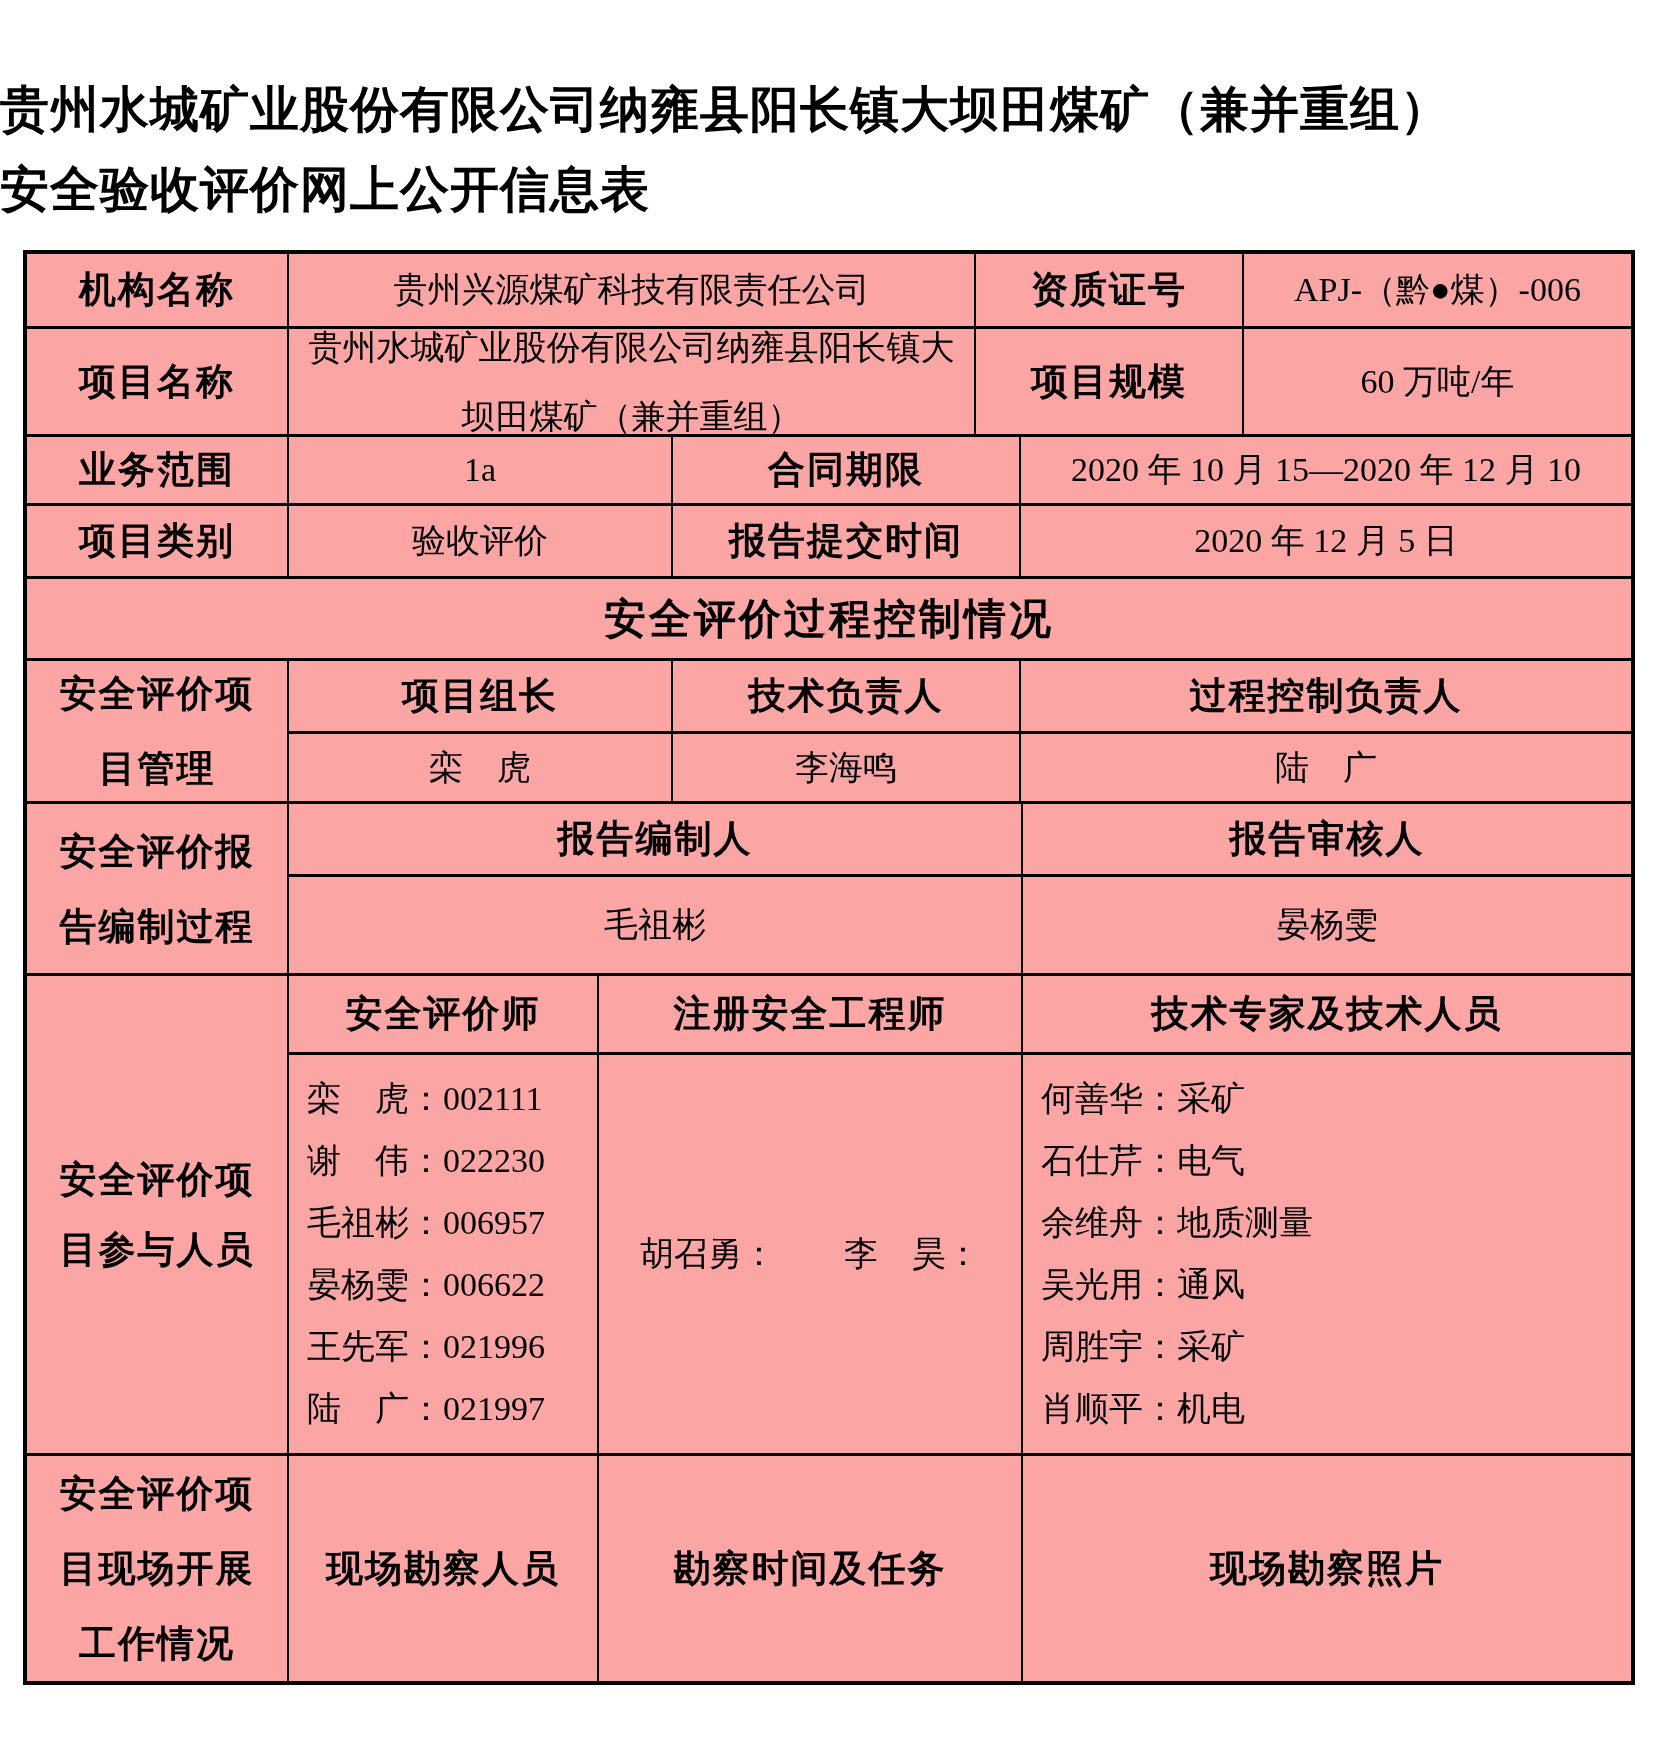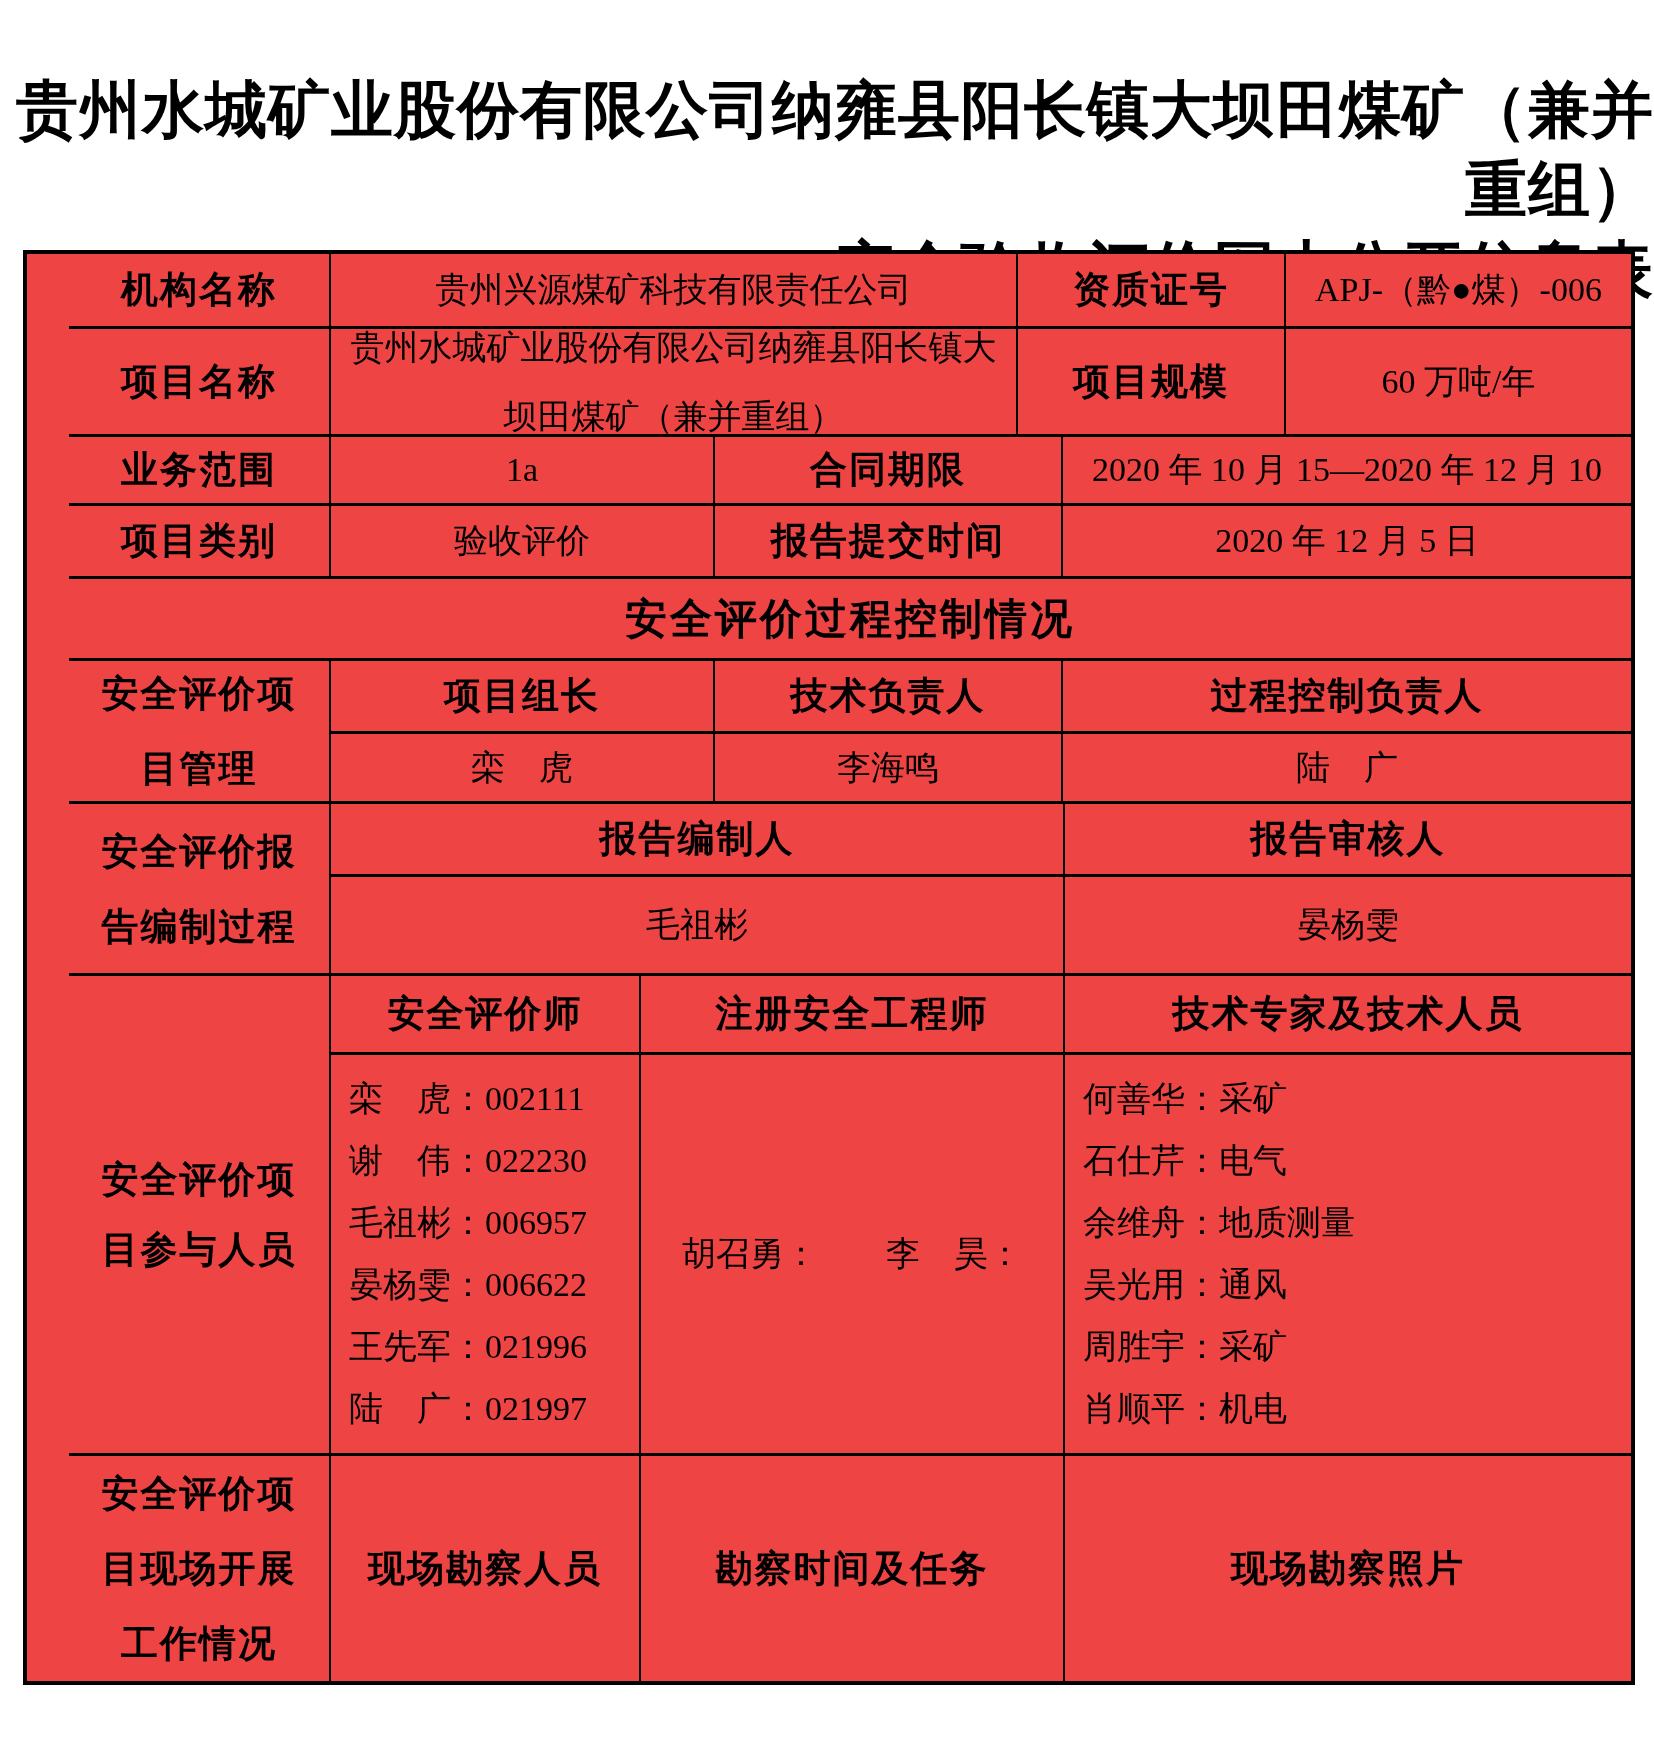--- a/index.html
+++ b/index.html
@@ -6,31 +6,30 @@
   .page {
     position:relative;
     width:1654px; height:1756px;
     background:#ffffff;
     color:#000;
     font-family:"Liberation Serif","DejaVu Serif",serif;
     overflow:hidden;
   }
   .doc-title {
     position:absolute; top:70px; left:0; width:100%;
-    text-align:right; font-weight:bold;
-    font-size:62px; line-height:80px;
+    text-align:left; font-weight:bold;
+    font-size:49px; line-height:80px;
     letter-spacing:1px;
   }
   .tbl {
     position:absolute; left:23px; top:250px;
     box-sizing:border-box;
     width:1612px;
     border:4px solid #000;
-    background:#ef4444;
-    padding-left:42px;
+    background:#fca5a5;
   }
   .row { display:flex; box-sizing:border-box; border-bottom:3px solid #000; }
   .row.last { border-bottom:none; }
   .cell {
     box-sizing:border-box;
     border-right:2px solid #000;
     display:flex; align-items:center; justify-content:center;
     text-align:center;
     overflow:hidden;
   }

